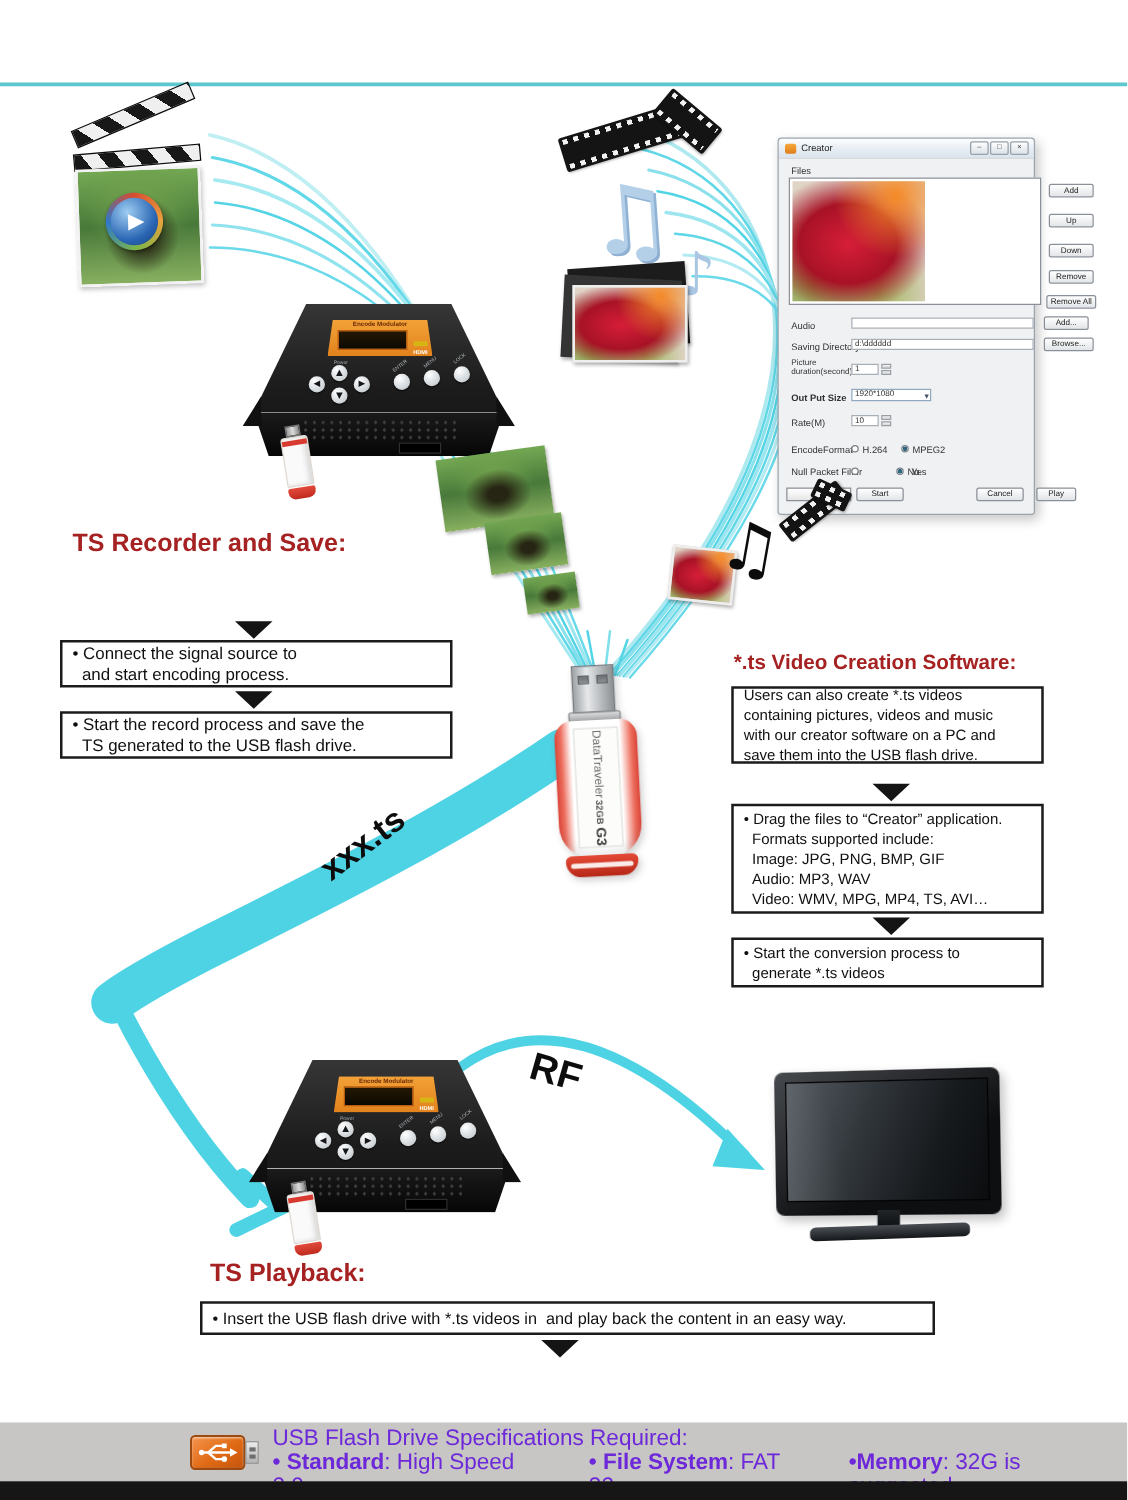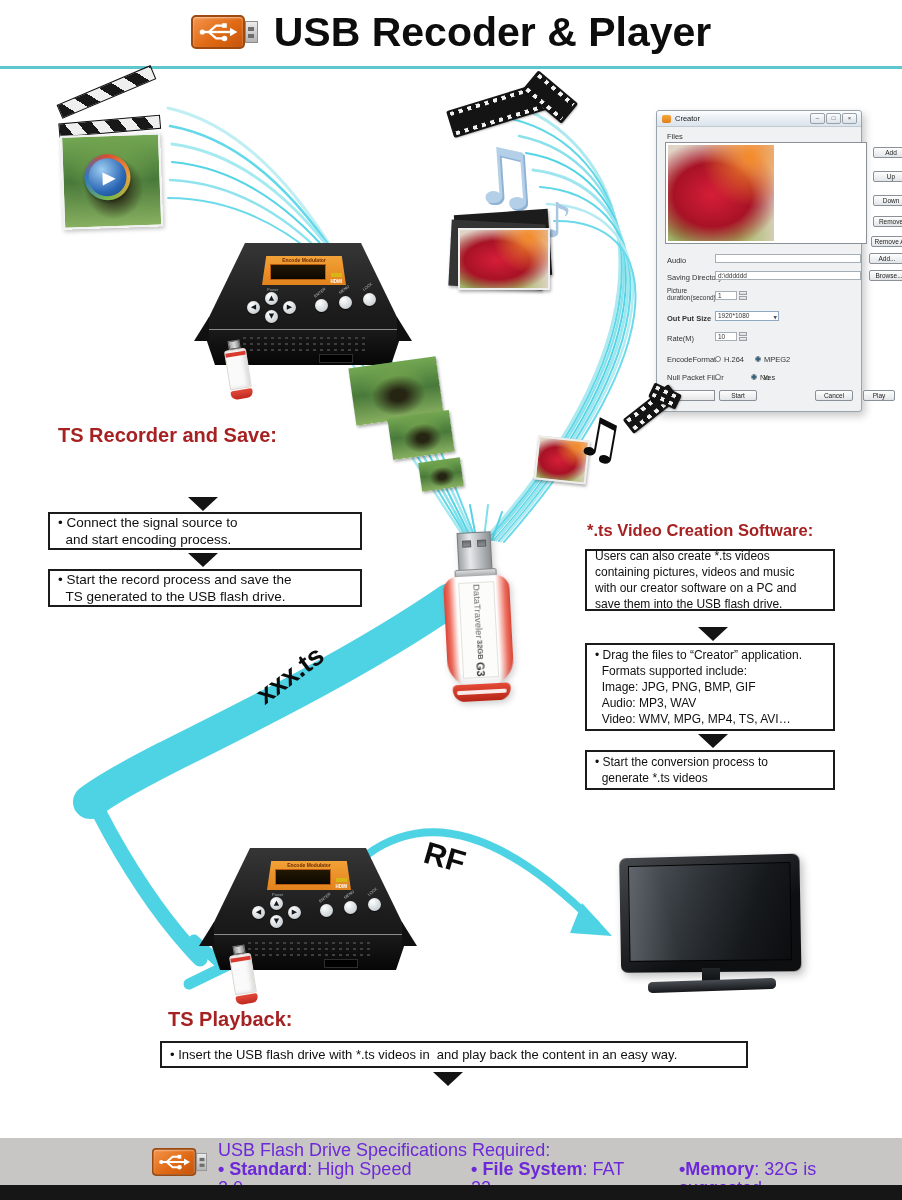--- a/index.html
+++ b/index.html
@@ -54,21 +54,21 @@
         background-image:repeating-linear-gradient(90deg,#f2f2f2 0 4px, rgba(0,0,0,0) 4px 9px); }
   .film::before { top:2px; } .film::after { bottom:2px; }
   .note { position:absolute; font-family:"DejaVu Sans",sans-serif; line-height:1; }
   .flower { background: radial-gradient(circle at 78% 12%, #f58a28 0%, rgba(245,138,40,0) 42%),
                         radial-gradient(ellipse at 42% 52%, #d61e38 0%, #a81226 45%, rgba(168,18,38,0) 78%),
                         radial-gradient(circle at 16% 84%, #7fa03e 0%, rgba(127,160,62,0) 50%),
                         radial-gradient(circle at 64% 92%, #9cb457 0%, rgba(156,180,87,0) 42%), #dfd4c6; }
   .pframe { position:absolute; box-shadow:1px 2px 3px rgba(0,0,0,.3); }
 
   
-  .creator { position:absolute; left:656px; top:110px; width:206px; height:302px; background:#f0f1f2;
+  .creator { position:absolute; left:622px; top:110px; width:206px; height:302px; background:#f0f1f2;
              border:1px solid #9aa4ad; border-radius:3px; box-shadow:3px 4px 9px rgba(0,0,0,.22);
              font-size:7.5px; color:#222; }
   .c-titlebar { position:absolute; left:0; top:0; right:0; height:16px; border-radius:3px 3px 0 0;
                 background:linear-gradient(#fdfeff,#e9eff5 45%,#dbe4ec); border-bottom:1px solid #c0c8d0; }
   .c-appicon { position:absolute; left:5px; top:4px; width:9px; height:8px; border-radius:2px;
                background:linear-gradient(#f6a83c,#df7d18); }
   .c-title { position:absolute; left:18px; top:3px; }
   .c-controls { position:absolute; right:4px; top:2px; display:flex; gap:1px; }
   .c-ctl { width:15px; height:11px; border:1px solid #98a0a8; border-radius:2px; text-align:center;
            background:linear-gradient(#fcfdfe,#dde3e9); font-size:6px; line-height:9px; color:#444; }
@@ -217,42 +217,20 @@
 
       <path d="M450 600 C360 662 250 716 166 758 C127 778 103 792 90 802" stroke="#4ed3e4" stroke-width="34"></path>
       <path d="M92 798 C116 848 148 898 176 932 C186 944 194 953 200 959" stroke="#4ed3e4" stroke-width="15"></path>
       <polyline points="194,940 224,967 189,984" stroke="#4ed3e4" stroke-width="11"></polyline>
 
       <path d="M368 854 C426 812 500 828 596 924" stroke="#4ed3e4" stroke-width="8"></path>
       <polygon points="612,936 582,903 570,933" fill="#4ed3e4"></polygon>
     </g>
   </svg>
 
-  <div class="header">
-    <div class="usbicon inline">
-      <div class="ui-body">
-        <svg viewBox="0 0 44 26">
-            <g stroke="#fff" stroke-width="2.5" fill="none">
-          <path d="M5 13 H36"></path>
-              <path d="M12 13 L20 6 H27"></path>
-              <path d="M12 13 L20 20 H27"></path>
-            </g>
-          <circle cx="5" cy="13" r="2.8" fill="#fff"></circle>
-            <rect x="26.5" y="3.5" width="5" height="5" fill="#fff"></rect>
-          <circle cx="29" cy="20" r="3" fill="#fff"></circle>
-            <polygon points="35,8.5 43,13 35,17.5" fill="#fff"></polygon>
-          </svg>
-      </div>
-      <div class="ui-plug">
-          <i></i>
-          <i></i>
-        </div>
-    </div>
-    <div class="h-title">USB Recoder &amp; Player</div>
-  </div>
   <div class="rule"></div>
 
   <div class="clapper">
     <div class="stripes clap-top"></div>
     <div class="stripes clap-bar"></div>
     <div class="clap-photo golf"></div>
     <div class="play-outer">
       <div class="play-inner">
           <span class="play-glyph glyph">▶</span>
         </div>

